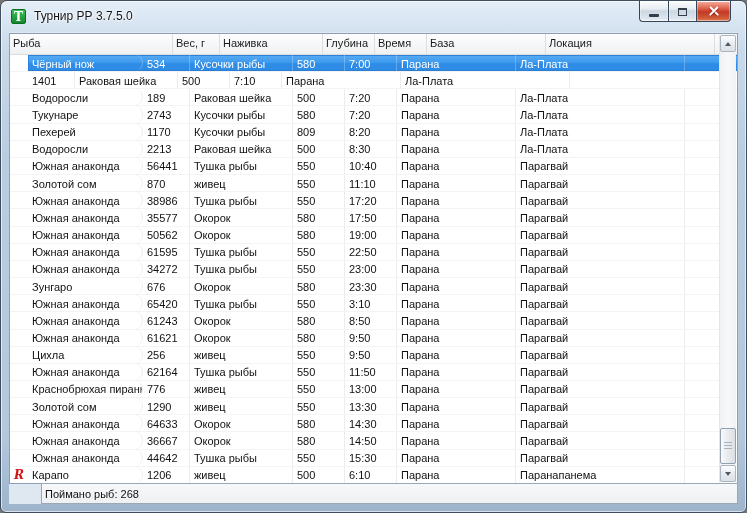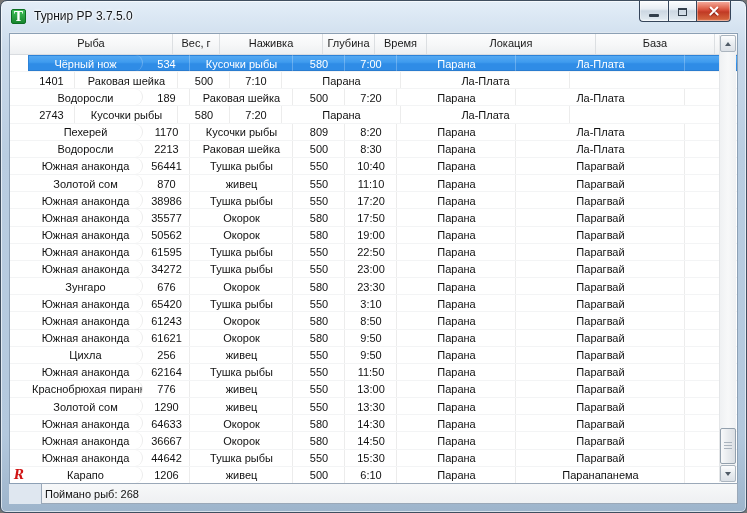--- a/index.html
+++ b/index.html
@@ -58,21 +58,20 @@
   .glyph-close:before,.glyph-close:after{
     content:"";position:absolute;left:0;top:5px;width:12px;height:2.4px;background:#fff;
     border-radius:1px;box-shadow:0 1px 1px rgba(90,0,0,.45);
   }
   .glyph-close:before{transform:rotate(45deg);}
   .glyph-close:after{transform:rotate(-45deg);}
   
   .client{
     position:absolute;left:8px;right:8px;top:31px;bottom:8px;
     background:#dfe7f0;
-    text-align:center;
   }
   
   .lv{
     position:absolute;left:0;top:1px;right:0;height:451px;
     box-sizing:border-box;background:#fff;border:1px solid #8ca0b5;
     overflow:hidden;
   }
   .lv-header{
     display:flex;height:20px;
     background:linear-gradient(#fdfdfe,#f6f7f8 55%,#eef0f2);
@@ -172,22 +171,22 @@
 
   <div class="client">
 
     <div class="lv">
       <div class="lv-header">
           <div class="hcell hc-fish">Рыба</div>
           <div class="hcell hc-weight">Вес, г</div>
           <div class="hcell hc-bait">Наживка</div>
           <div class="hcell hc-depth">Глубина</div>
           <div class="hcell hc-time">Время</div>
+          <div class="hcell hc-base">База</div>
           <div class="hcell hc-location">Локация</div>
-          <div class="hcell hc-base">База</div>
           <div class="hcell hc-fill"></div>
         </div>
       <div class="lv-body">
           <div class="row selected">
             <div class="gutter"></div>
             <div class="row-main">
               <div class="cell cl-fish">Чёрный нож</div>
               <div class="cell cl-weight">534</div>
               <div class="cell cl-bait">Кусочки рыбы</div>
               <div class="cell cl-depth">580</div>
@@ -218,20 +217,21 @@
               <div class="cell cl-depth">500</div>
               <div class="cell cl-time">7:20</div>
               <div class="cell cl-base">Парана</div>
               <div class="cell cl-location">Ла-Плата</div>
               <div class="cell cl-fill"></div>
             </div>
           </div>
           <div class="row">
             <div class="gutter"></div>
             <div class="row-main">
+              <div class="cell cl-fish">Тукунаре</div>
               <div class="cell cl-weight">2743</div>
               <div class="cell cl-bait">Кусочки рыбы</div>
               <div class="cell cl-depth">580</div>
               <div class="cell cl-time">7:20</div>
               <div class="cell cl-base">Парана</div>
               <div class="cell cl-location">Ла-Плата</div>
               <div class="cell cl-fill"></div>
             </div>
           </div>
           <div class="row">

